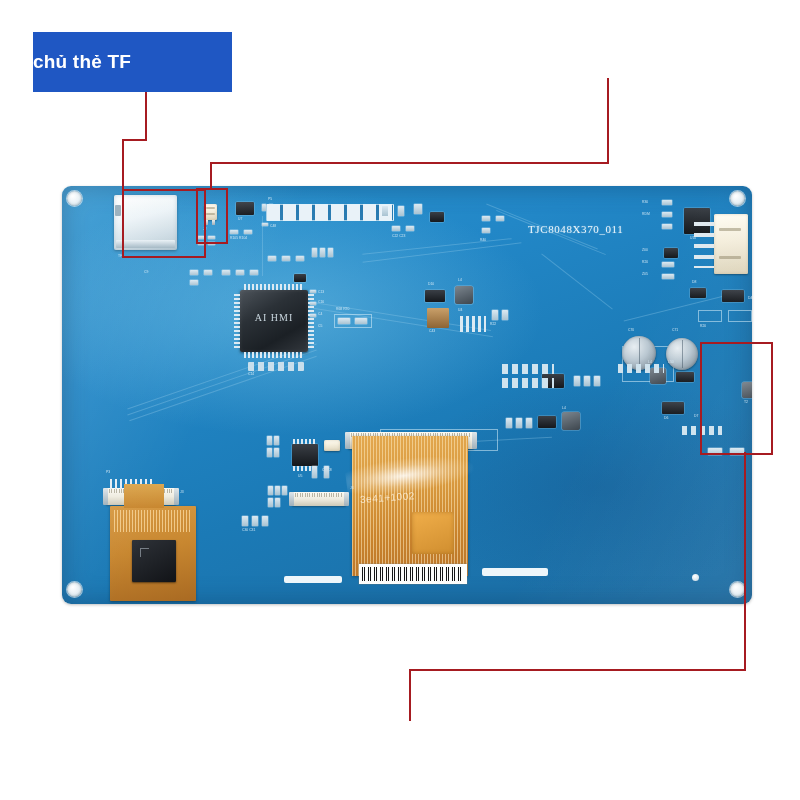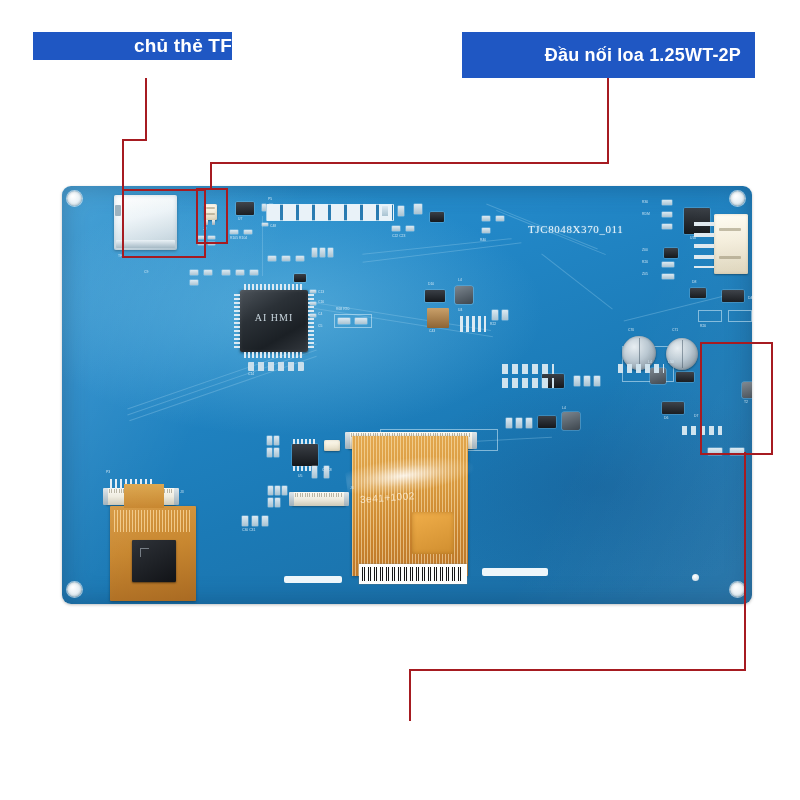--- a/index.html
+++ b/index.html
@@ -11,21 +11,21 @@
     position:absolute;
     background:#1f57c3;
     color:#ffffff;
     display:flex;
     align-items:center;
     box-sizing:border-box;
     font-weight:700;
     letter-spacing:.2px;
     white-space:nowrap;
   }
-  #label-tf{left:33px;top:32px;width:199px;height:28px;justify-content:flex-end;font-size:19px;}
+  #label-tf{left:33px;top:32px;width:199px;height:60px;justify-content:flex-start;font-size:19px;}
   #label-speaker{left:462px;top:32px;width:293px;height:46px;justify-content:flex-end;padding-right:14px;font-size:18px;}
   #label-xh{left:272px;top:719px;width:265px;height:46px;justify-content:center;font-size:19px;}
 
   
   .rline{position:absolute;background:#a61b21;}
   .rbox{position:absolute;border:2px solid #a61b21;box-sizing:border-box;}
 
   
   #board{
     position:absolute;
@@ -408,18 +408,15 @@
   <div class="rbox" style="left:700px;top:342px;width:73px;height:113px;"></div>
 
   <div class="rline" style="left:744px;top:452px;width:2px;height:218px;"></div>
   <div class="rline" style="left:409px;top:669px;width:337px;height:2px;"></div>
   <div class="rline" style="left:409px;top:669px;width:2px;height:52px;"></div>
 
   <div class="label-box" id="label-tf">
     <span>chủ thẻ TF</span>
   </div>
 
-  <div class="label-box" id="label-speaker">
-    <span>Đầu nối loa 1.25WT-2P</span>
-  </div>
 
 
 </div>
 
 </body></html>

